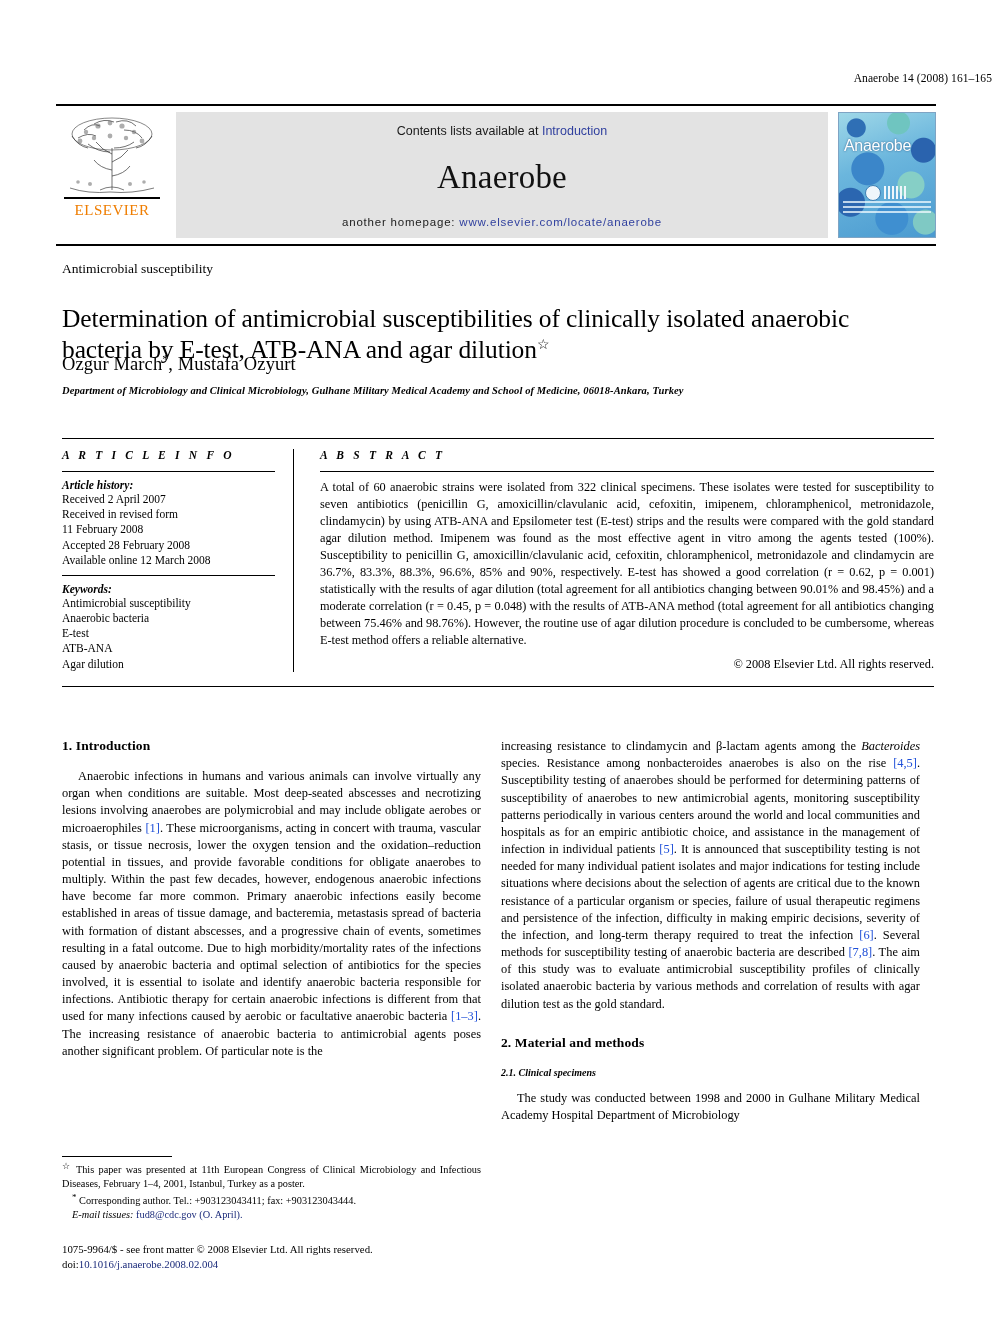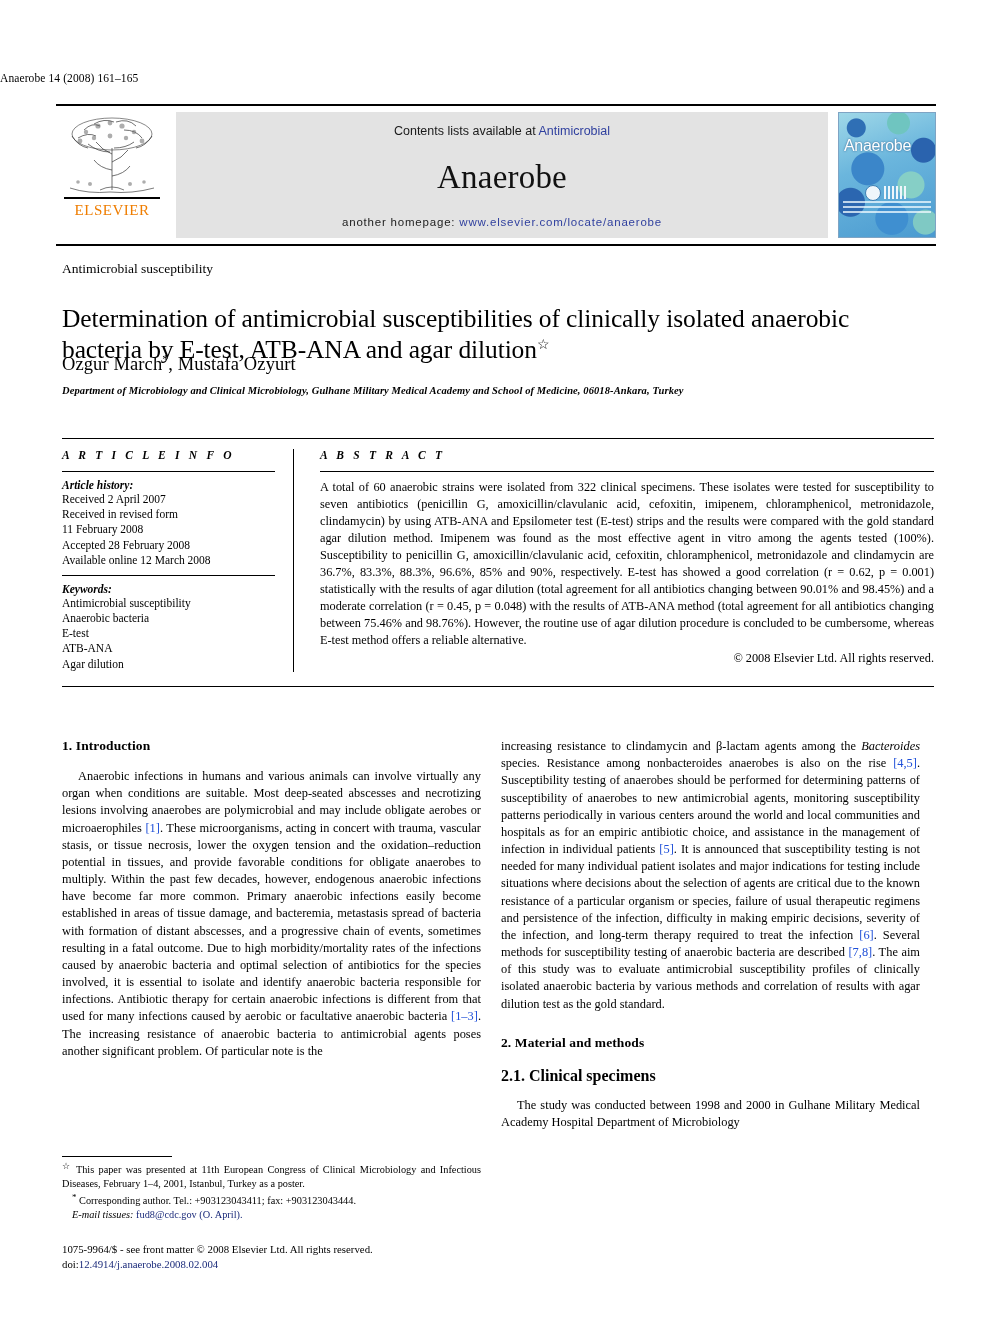--- a/index.html
+++ b/index.html
@@ -21,21 +21,21 @@
     height: 1323px;
     padding: 0;
   }
 
   
   .running-head {
     position: absolute;
     top: 72px;
     left: 0;
     width: 992px;
-    text-align: left;
+    text-align: right;
     font-size: 11.5px;
     letter-spacing: .1px;
   }
 
   
   .masthead {
     position: absolute;
     top: 104px;
     left: 56px;
     width: 880px;
@@ -267,21 +267,21 @@
 
   .abstract-body {
     font-size: 12.3px;
     line-height: 1.385;
     text-align: justify;
     margin: 0;
   }
   .copyright {
     font-size: 12.3px;
     text-align: right;
-    margin-top: 2px;
+    margin-top: 8px;
   }
 
   
   .body-cols {
     position: absolute;
     top: 738px;
     left: 62px;
     width: 872px;
     display: flex;
     gap: 20px;
@@ -290,22 +290,23 @@
     width: 419px;
     flex: 0 0 419px;
   }
   h2.num-head {
     font-size: 13.5px;
     font-weight: bold;
     margin: 0 0 14px 0;
     letter-spacing: .1px;
   }
   h3.sub-head {
-    font-size: 16px;
+    font-size: 10px;
     font-weight: bold;
+    font-style: italic;
     margin: 16px 0 12px 0;
   }
   p.para {
     font-size: 12.4px;
     line-height: 1.385;
     text-align: justify;
     margin: 0 0 0 0;
     text-indent: 16px;
   }
   .ref { color: #1d4ed8; }
@@ -378,21 +379,21 @@
           <circle cx="14" cy="68" r="1.8"></circle>
             <circle cx="80" cy="68" r="1.8"></circle>
         </g>
       </svg>
       <div class="elsevier-rule"></div>
       <div class="elsevier-word">ELSEVIER</div>
     </div>
 
     <div class="journal-band">
       <div class="contents-line">
-        <span>Contents lists available at </span><span class="sd">Antimicrobial</span>
+        <span>Contents lists available at </span><span class="sd">Introduction</span>
       </div>
       <div class="journal-name">Anaerobe</div>
       <div class="homepage-line">
         <span>another homepage: </span><span class="url">www.elsevier.com/locate/anaerobe</span>
       </div>
     </div>
 
     <div class="cover-thumb">
       <div class="cover-title">Anaerobe</div>
       <div class="cover-logo">
@@ -457,16 +458,16 @@
 
   <div class="footnotes">
     <div class="fn-rule"></div>
     <div class="fn-line"><span class="sym">☆</span> <span>This paper was presented at 11th European Congress of Clinical Microbiology and Infectious Diseases, February 1–4, 2001, Istanbul, Turkey as a poster.</span></div>
     <div class="fn-line fn-indent"><span class="sym">*</span> <span>Corresponding author. Tel.: +903123043411; fax: +903123043444.</span></div>
     <div class="fn-line fn-indent fn-email"><span>E-mail tissues:</span> <span class="addr">fud8@cdc.gov (O. April).</span></div>
   </div>
 
   <div class="imprint">
     <div>1075-9964/$ - see front matter © 2008 Elsevier Ltd. All rights reserved.</div>
-    <div><span>doi:</span><span class="doi">12.4914/j.anaerobe.2008.02.004</span></div>
+    <div><span>doi:</span><span class="doi">10.1016/j.anaerobe.2008.02.004</span></div>
   </div>
 
 </div>
 
 </body></html>

